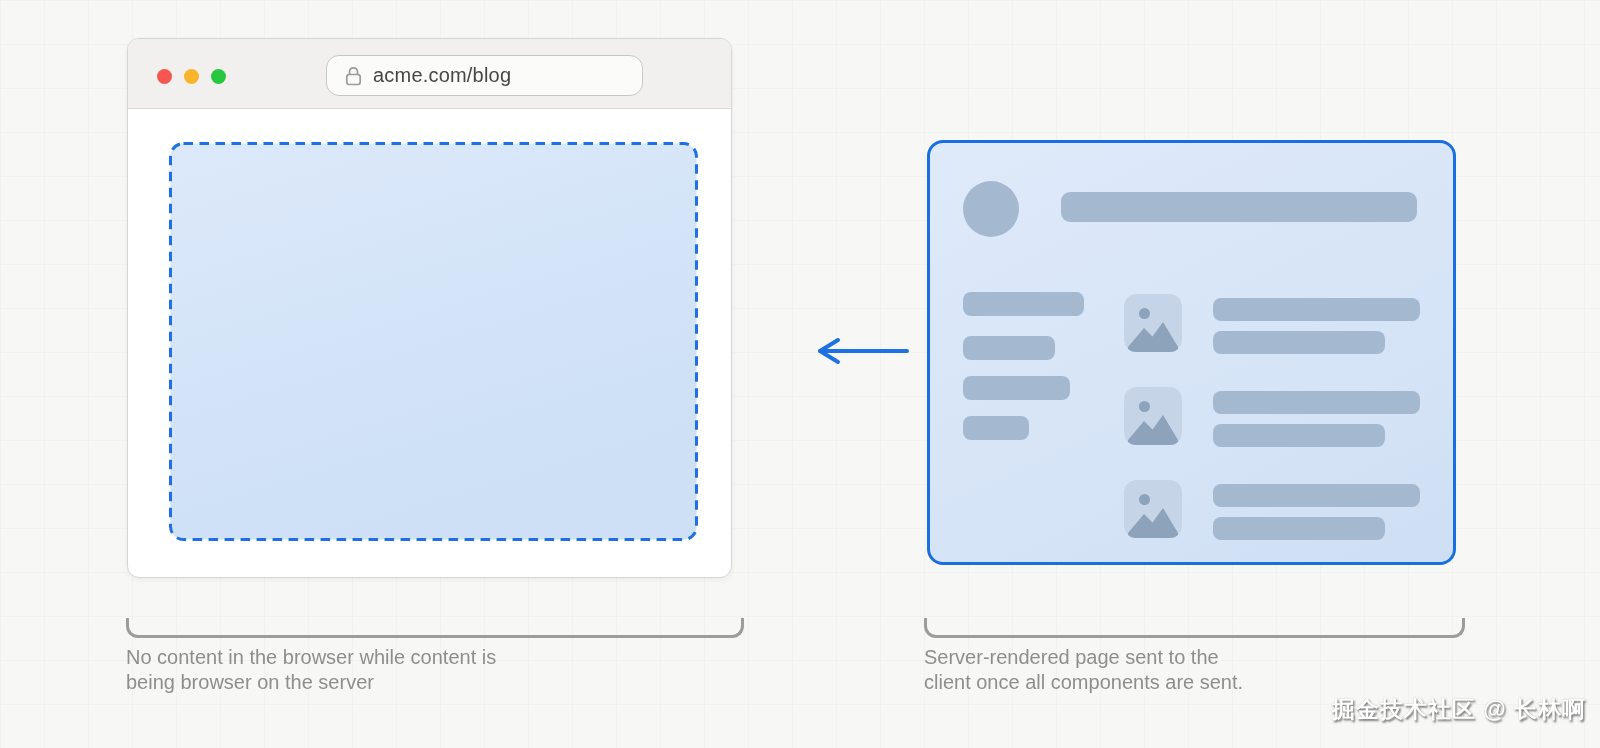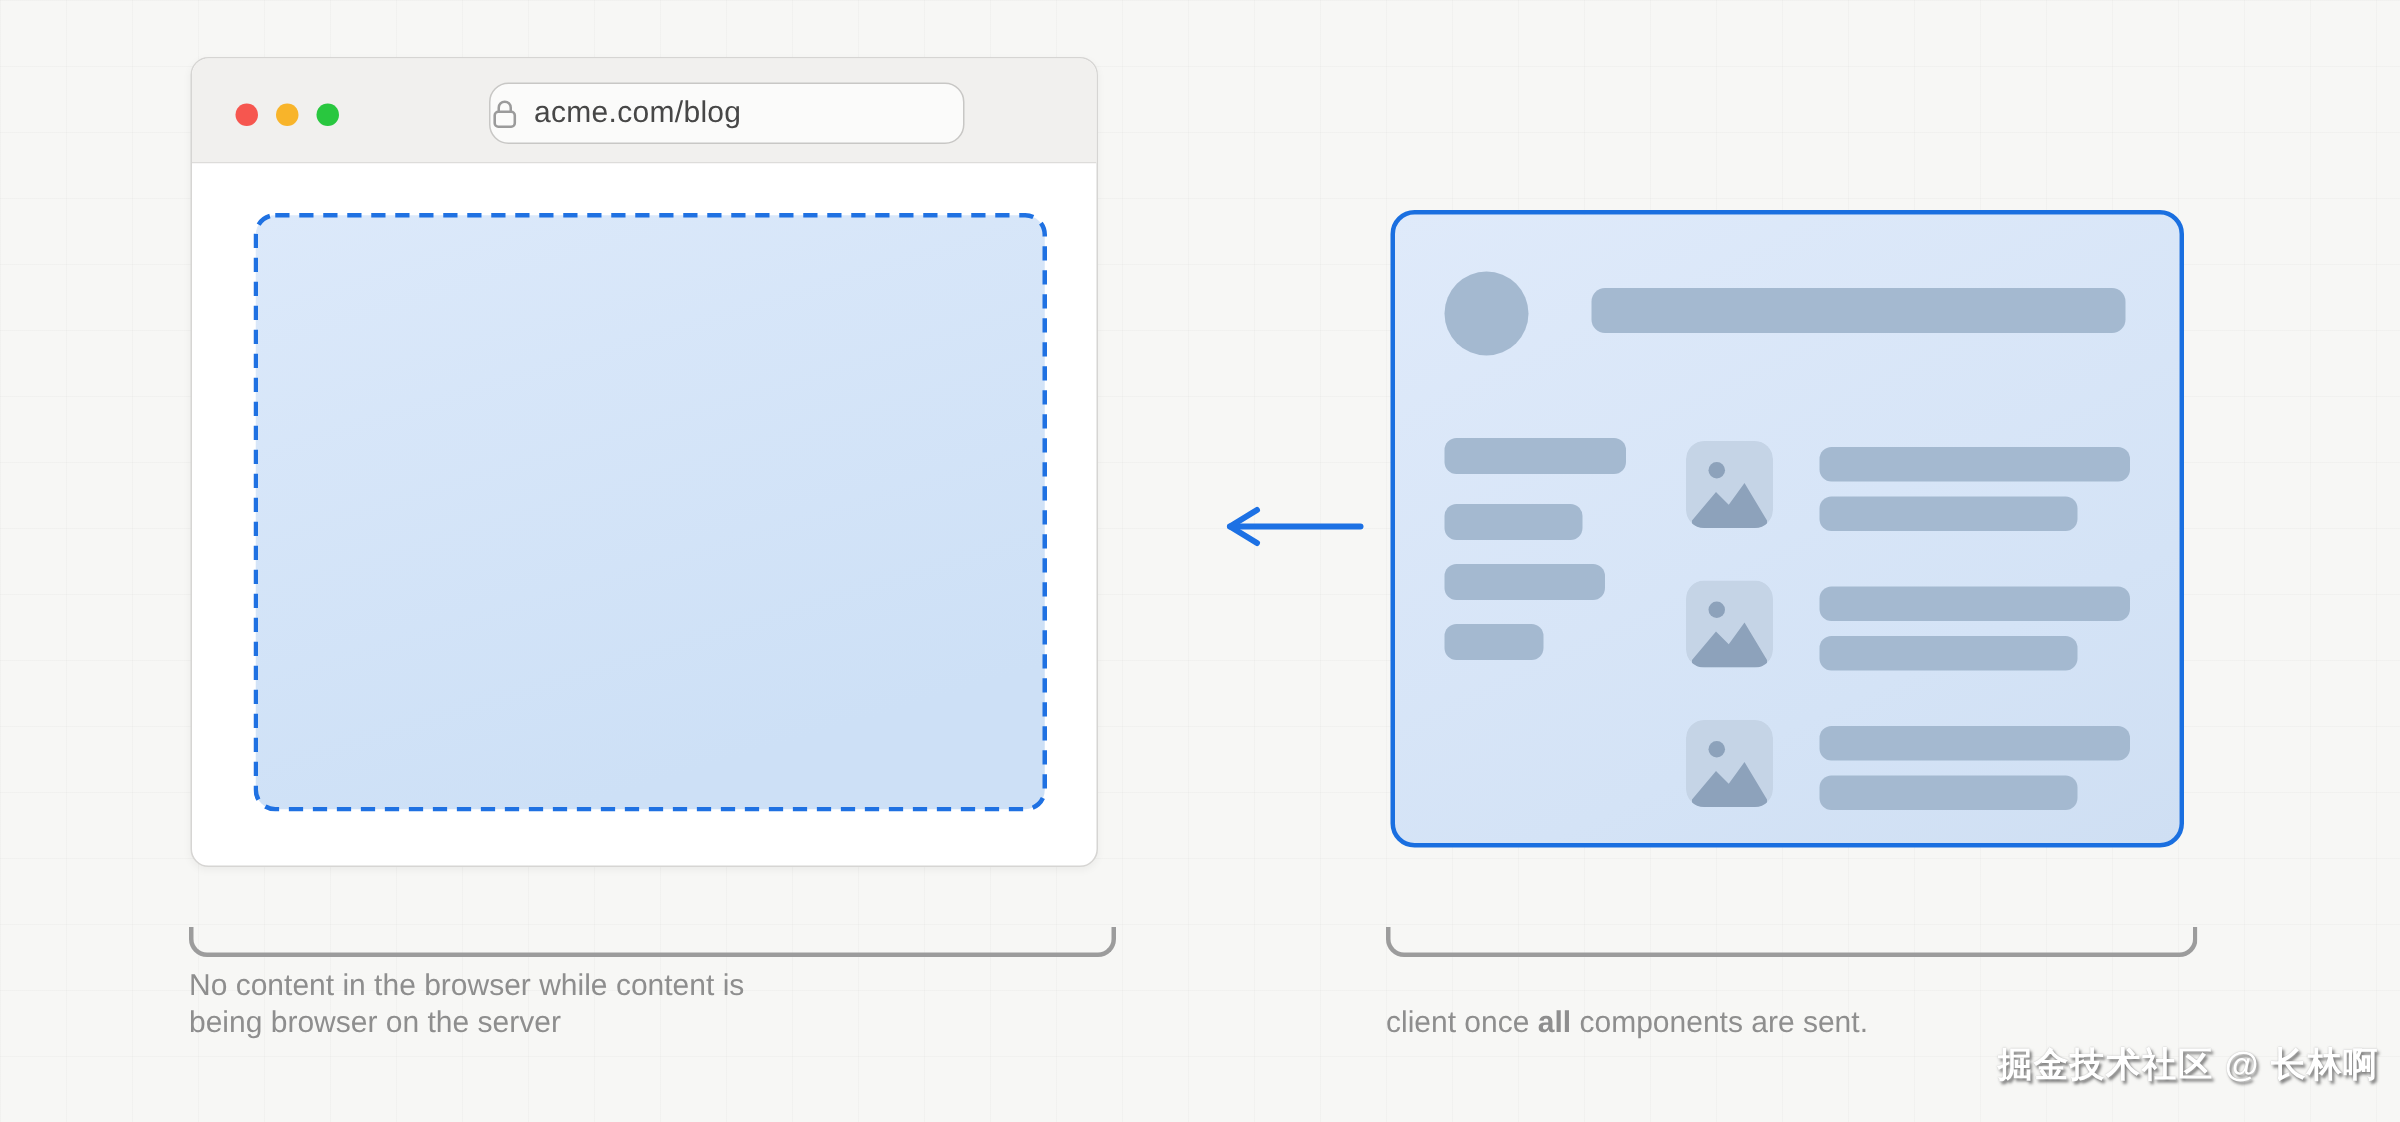--- a/index.html
+++ b/index.html
@@ -26,21 +26,21 @@
     background:#f1f0ee; border-bottom:1px solid #dddcda;
     border-radius:11px 11px 0 0;
   }
   .light { position:absolute; width:15px; height:15px; border-radius:50%; top:30px; }
   .light.red    { left:29px; background:var(--traffic-red); }
   .light.yellow { left:56px; background:var(--traffic-yellow); }
   .light.green  { left:83px; background:var(--traffic-green); }
   .urlbar {
     position:absolute; left:198px; top:16px; width:317px; height:41px;
     background:#fbfbfa; border:1.5px solid #c8c7c5; border-radius:13px;
-    display:flex; align-items:center; gap:10px;
+    display:flex; align-items:center; padding-left:17px; gap:10px;
   }
   .urlbar .url-text { font-size:20px; color:#474747; letter-spacing:0.2px; }
   .lock-svg { flex:0 0 auto; }
 
   .dashed-area { position:absolute; left:41px; top:103px; width:529px; height:399px; }
 
   
   .arrow-svg { position:absolute; left:812px; top:337px; }
 
   
@@ -76,21 +76,21 @@
     border-radius:0 0 12px 12px;
   }
   .bracket.left  { left:126px; width:618px; }
   .bracket.right { left:924px; width:541px; }
   .caption {
     position:absolute; top:645px; text-align:left;
     font-size:20px; line-height:25px; color:var(--caption);
   }
   .caption.left  { left:126px; width:618px; }
   .caption.right { left:924px; width:541px; }
-  .caption b { font-weight:bold; color:var(--caption); }
+  .caption b { font-weight:normal; color:var(--caption); }
 
   
   .watermark {
     position:absolute; top:694px; right:14px;
     font-size:23px; font-weight:700; color:#ffffff; letter-spacing:1px;
     text-shadow:1.5px 2px 2px rgba(100,100,100,0.8), 0 0 1px rgba(130,130,130,0.6);
     white-space:nowrap;
   }
 </style>
 </head>
@@ -197,17 +197,17 @@
 
 <div class="bracket left"></div>
 <div class="bracket right"></div>
 
 <div class="caption left">
   <span>No content in the browser while content is</span><br>
   <span>being browser on the server</span>
 </div>
 
 <div class="caption right">
-  <br>
+  <span>Server-rendered page sent to the</span><br>
   <span><span>client once </span><b>all</b><span> components are sent.</span></span>
 </div>
 
 <div class="watermark">掘金技术社区 @ 长林啊</div>
 
 </body></html>

